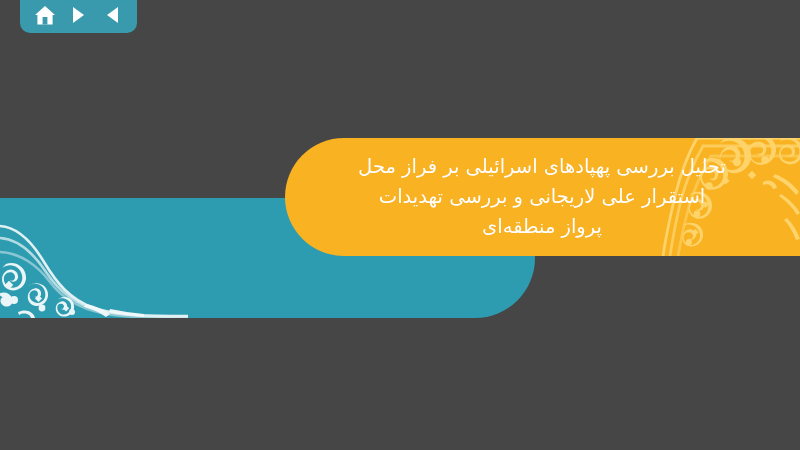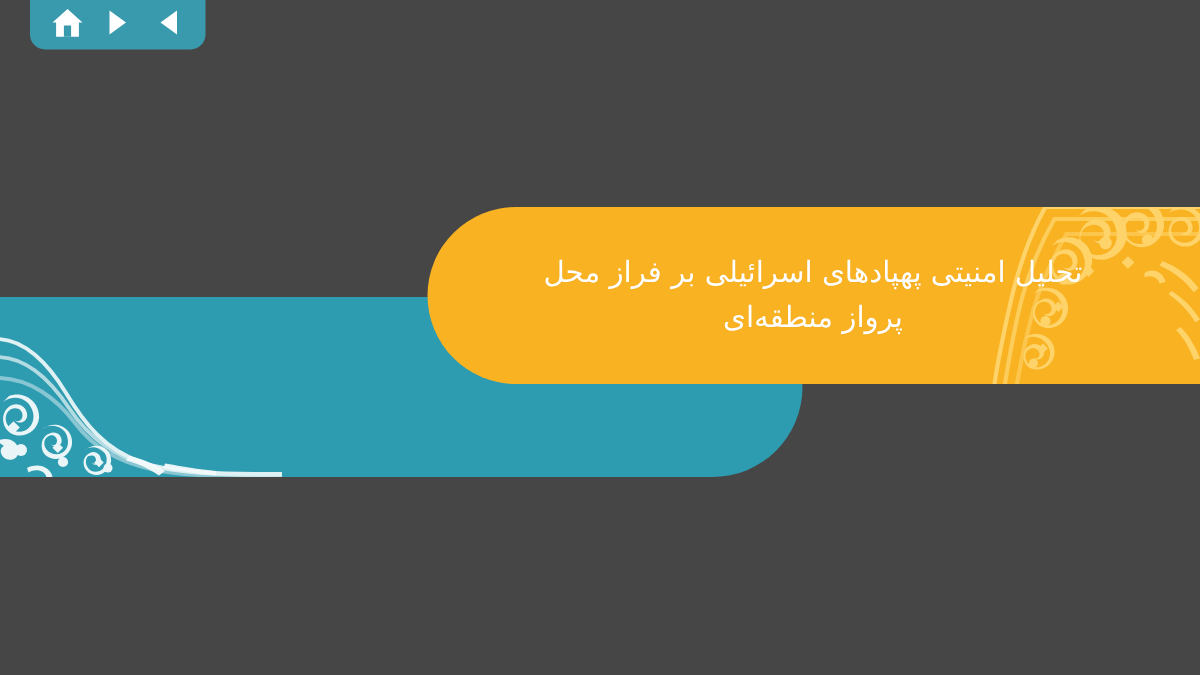--- a/index.html
+++ b/index.html
@@ -166,21 +166,22 @@
         <rect x="58" y="64" width="5" height="5" transform="rotate(45 60.5 66.5)"></rect>
         <rect x="48" y="92" width="4.6" height="4.6" transform="rotate(45 50.3 94.3)"></rect>
         <path d="M130,36 c10,4 18,10 24,18 l-3,3 c-6,-8 -14,-14 -23,-18 z"></path>
         <path d="M136,56 c8,5 14,11 19,19 l-3,2 c-5,-8 -11,-14 -18,-19 z"></path>
         <path d="M142,80 c6,6 10,13 13,21 l-4,1 c-3,-8 -7,-15 -12,-20 z"></path>
         <path d="M118,44 c6,-4 13,0 14,6 l-4,1 c-1,-4 -6,-6 -10,-4 z"></path>
       </g>
     </svg>
 
     <div id="headline">
-      <span class="ln">تحلیل امنیتی پهپادهای اسرائیلی بر فراز محل</span>
+      <span class="ln">تحلیل بررسی پهپادهای اسرائیلی بر فراز محل</span>
+      <span class="ln">استقرار علی لاریجانی و بررسی تهدیدات</span>
       <span class="ln">پرواز منطقه‌ای</span>
     </div>
   </div>
 
   <div id="navbar">
 
     <div class="navbtn">
       <span>
         <svg width="17" height="18" viewBox="0 0 17 18" aria-hidden="true">
           <path d="M14 1 L3 9 L14 17 Z" fill="#ffffff"></path>

